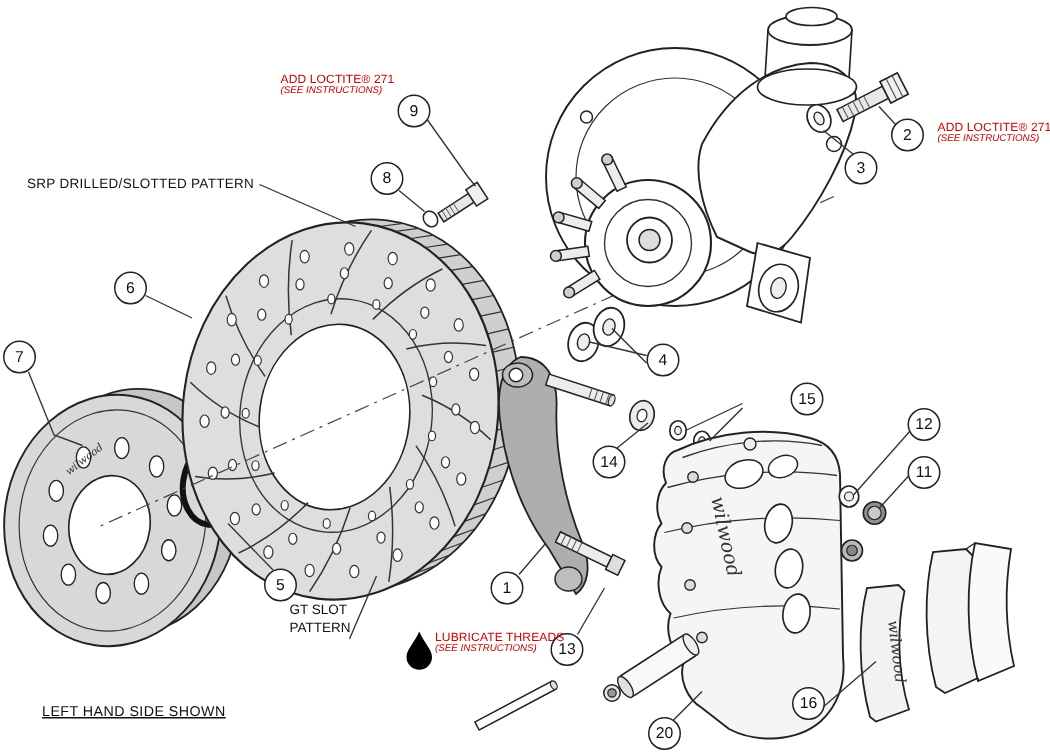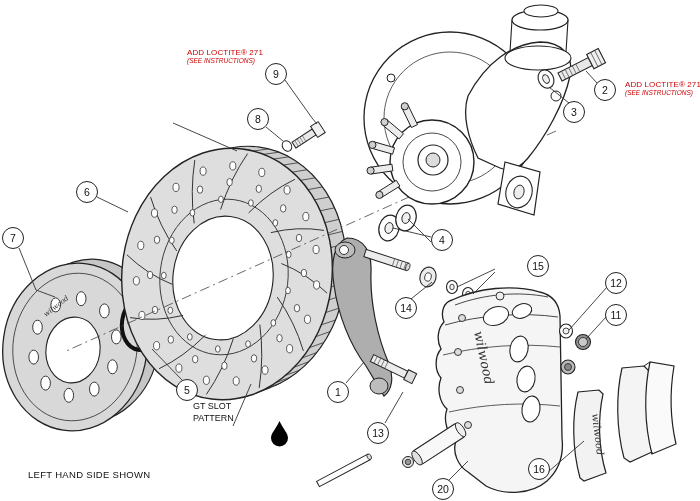--- a/index.html
+++ b/index.html
@@ -5,21 +5,21 @@
   html,body{margin:0;padding:0;background:#fff;}
   .stage{position:relative;width:700px;height:501px;background:#fff;overflow:hidden;
          font-family:"Liberation Sans",sans-serif;}
   svg{position:absolute;left:0;top:0;}
   .callout{position:absolute;width:22px;height:22px;border:1.2px solid #222;border-radius:50%;
            background:#fff;display:flex;align-items:center;justify-content:center;
            font-size:10.5px;color:#111;box-sizing:border-box;}
   .lbl{position:absolute;color:#111;white-space:nowrap;}
   .lbl-srp{left:18px;top:117px;font-size:9px;letter-spacing:.2px;}
   .lbl-gt{left:193px;top:401px;font-size:9px;line-height:11.5px;}
-  .lbl-lhs{left:28px;top:469px;font-size:9.5px;letter-spacing:.3px;}
+  .lbl-lhs{left:28px;top:469px;font-size:9.5px;letter-spacing:.3px;text-decoration:underline;}
   .note{position:absolute;color:#cc0000;white-space:nowrap;}
   .note .t{font-size:8px;font-weight:normal;letter-spacing:.1px;}
   .note .s{font-size:6.5px;font-style:italic;}
   .note-loctite-left{left:187px;top:48px;}
   .note-loctite-right{left:625px;top:80px;}
   .note-lubricate{left:290px;top:420px;}
   .script{font-family:"DejaVu Serif",serif;font-style:italic;fill:#333;}
 </style>
 </head>
 <body>
@@ -326,32 +326,37 @@
 <div class="callout" style="left:247px;top:108px;">8</div>
 <div class="callout" style="left:265px;top:63px;">9</div>
 <div class="callout" style="left:432px;top:478px;">20</div>
 <div class="callout" style="left:605px;top:304px;">11</div>
 <div class="callout" style="left:605px;top:272px;text-align:right;">12</div>
 <div class="callout" style="left:367px;top:422px;text-align:right;">13</div>
 <div class="callout" style="left:395px;top:297px;">14</div>
 <div class="callout" style="left:495px;top:255px;margin-left:32px;">15</div>
 <div class="callout" style="left:528px;top:458px;">16</div>
 
+<div class="lbl lbl-srp">SRP DRILLED/SLOTTED PATTERN</div>
 
 <div class="lbl lbl-gt">
   <div>GT SLOT</div>
   <div>PATTERN</div>
 </div>
 
 <div class="lbl lbl-lhs">LEFT HAND SIDE SHOWN</div>
 
 <div class="note note-loctite-left">
   <div class="t">ADD LOCTITE® 271</div>
   <div class="s">(SEE INSTRUCTIONS)</div>
 </div>
 
 <div class="note note-loctite-right">
   <div class="t">ADD LOCTITE® 271</div>
   <div class="s">(SEE INSTRUCTIONS)</div>
 </div>
 
+<div class="note note-lubricate">
+  <div class="t">LUBRICATE THREADS</div>
+  <div class="s">(SEE INSTRUCTIONS)</div>
+</div>
 
 </div>
 
 </body></html>

